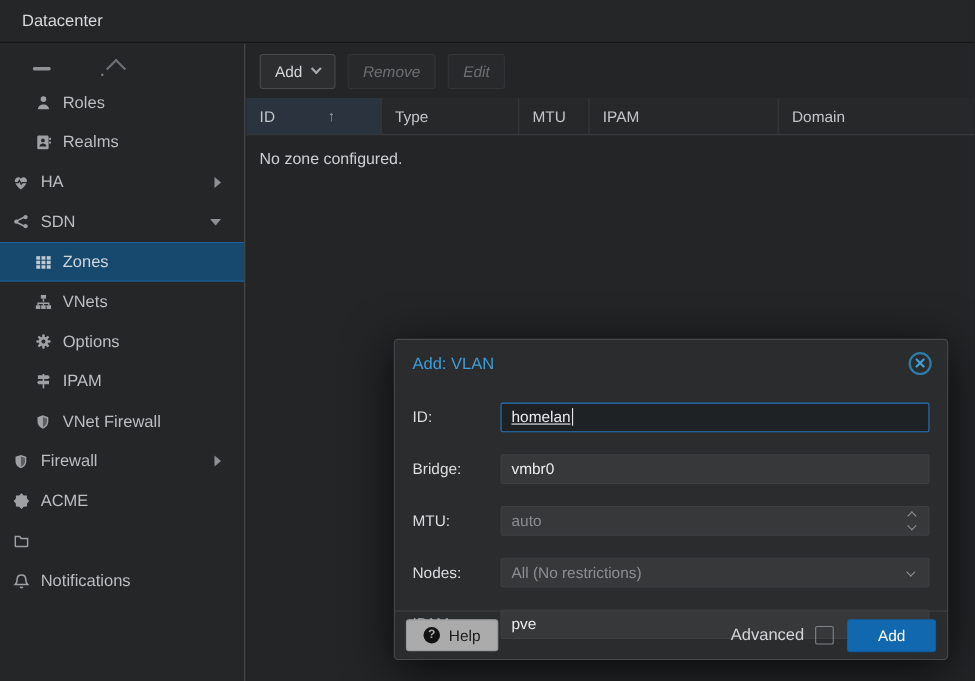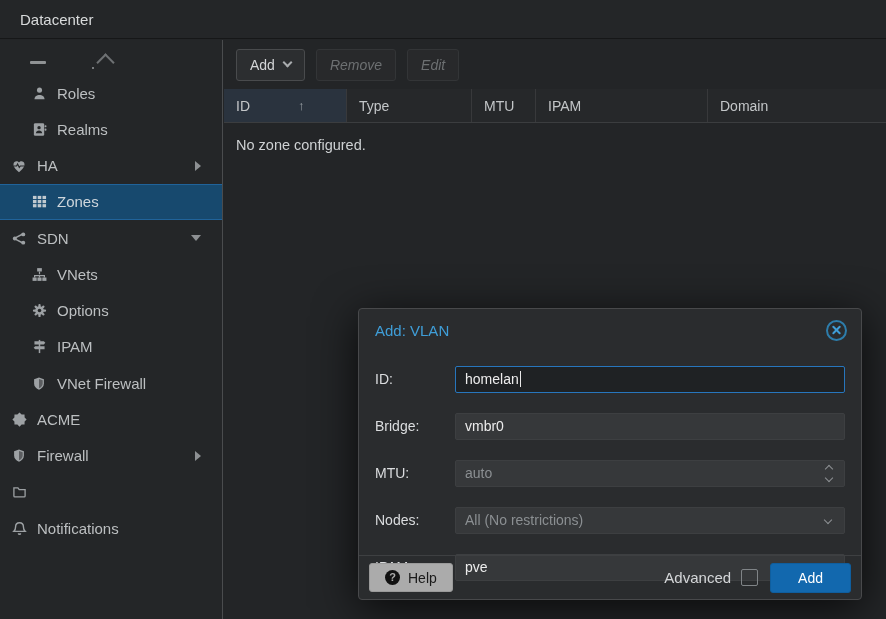--- a/index.html
+++ b/index.html
@@ -89,21 +89,21 @@
   .close-btn::after  { transform:rotate(-45deg); }
 
   .field-row { display:flex; align-items:center; height:38px; margin:9px 16px 0 16px; }
   .field-row:first-of-type { margin-top:13px; }
   .flabel { width:80px; flex:0 0 80px; font-size:14px; color:#dbdddf; }
   .fbox {
     flex:1; height:27px; background:#36383a; border:1px solid #3d3f41; border-radius:2px;
     display:flex; align-items:center; padding:0 9px; font-size:14px; color:#ececec;
     position:relative;
   }
-  .fbox.focused { background:#1f2224; border-color:#2776bd; }
+  .fbox.focused { background:#1f2224; border-color:#2776bd;text-decoration:underline; }
   .fbox .ph { color:#8b8f92; }
   .text-cursor { width:1px; height:16px; background:#e8e8e8; margin-left:1px; }
   .triggers { margin-left:auto; display:flex; flex-direction:column; gap:3px; padding-right:3px; }
   .chev-up-xs { width:6px; height:6px; border-top:1.5px solid #8e9китe194; border-top:1.5px solid #8e9194; border-right:1.5px solid #8e9194; transform:rotate(-45deg); }
   .chev-dn-xs { width:6px; height:6px; border-bottom:1.5px solid #8e9194; border-right:1.5px solid #8e9194; transform:rotate(45deg); }
   .single-trigger { margin-left:auto; padding-right:4px; display:flex; align-items:center; }
 
   .dlg-footer {
     position:absolute; left:0; right:0; bottom:0; height:44px;
     border-top:1px solid #3e4042; display:flex; align-items:center; padding:0 10px;
@@ -161,52 +161,52 @@
 
   <div class="tree-row">
     <span class="ico">
         <svg width="16" height="16" viewBox="0 0 16 16" fill="currentColor">
           <path d="M8 14.2C2.2 9.8 1.5 5.9 3.5 4 5 2.6 7 3 8 4.5 9 3 11 2.6 12.5 4c2 1.9 1.3 5.8-4.5 10.2z"></path>
           <path d="M2.6 8h3l1-2 1.7 3.4 1-1.4h4.1" stroke="#242628" stroke-width="1.2" fill="none"></path>
         </svg>
       </span>
     <span>HA</span>
     <span class="expander tri-right"></span>
+  </div>
+
+  <div class="tree-row">
+    <span class="ico">
+        <svg width="15" height="15" viewBox="0 0 16 16" fill="currentColor">
+          <path d="M4 7l7-3.5M4 9l7 3.5" stroke="currentColor" stroke-width="1.6"></path>
+          <circle cx="3" cy="8" r="2.1"></circle>
+          <circle cx="12" cy="3.6" r="2.1"></circle>
+          <circle cx="12" cy="12.4" r="2.1"></circle>
+        </svg>
+      </span>
+    <span>SDN</span>
+    <span class="expander tri-down"></span>
   </div>
 
   <div class="tree-row child selected">
     <span class="ico">
         <svg width="15" height="15" viewBox="0 0 16 16" fill="currentColor">
           <rect x="1" y="2" width="3.8" height="3.4"></rect>
           <rect x="6.1" y="2" width="3.8" height="3.4"></rect>
           <rect x="11.2" y="2" width="3.8" height="3.4"></rect>
           <rect x="1" y="6.4" width="3.8" height="3.4"></rect>
           <rect x="6.1" y="6.4" width="3.8" height="3.4"></rect>
           <rect x="11.2" y="6.4" width="3.8" height="3.4"></rect>
           <rect x="1" y="10.8" width="3.8" height="3.4"></rect>
           <rect x="6.1" y="10.8" width="3.8" height="3.4"></rect>
           <rect x="11.2" y="10.8" width="3.8" height="3.4"></rect>
         </svg>
       </span>
     <span>Zones</span>
   </div>
 
-  <div class="tree-row">
-    <span class="ico">
-        <svg width="15" height="15" viewBox="0 0 16 16" fill="currentColor">
-          <path d="M4 7l7-3.5M4 9l7 3.5" stroke="currentColor" stroke-width="1.6"></path>
-          <circle cx="3" cy="8" r="2.1"></circle>
-          <circle cx="12" cy="3.6" r="2.1"></circle>
-          <circle cx="12" cy="12.4" r="2.1"></circle>
-        </svg>
-      </span>
-    <span>SDN</span>
-    <span class="expander tri-down"></span>
-  </div>
-
   <div class="tree-row child">
     <span class="ico">
         <svg width="15" height="15" viewBox="0 0 16 16" fill="currentColor">
           <rect x="5.5" y="1.2" width="5" height="3.6"></rect>
           <rect x="0.6" y="11.2" width="4.4" height="3.6"></rect>
           <rect x="5.8" y="11.2" width="4.4" height="3.6"></rect>
           <rect x="11" y="11.2" width="4.4" height="3.6"></rect>
           <path d="M8 4.8v3M2.8 11.2V9.3h10.4v1.9M8 9.3v1.9" stroke="currentColor" stroke-width="1.3" fill="none"></path>
         </svg>
       </span>
@@ -245,36 +245,36 @@
         <svg width="14" height="15" viewBox="0 0 16 16" fill="currentColor">
           <path d="M8 1.2l5.6 2V8c0 3.6-2.4 5.8-5.6 7.1C4.8 13.8 2.4 11.6 2.4 8V3.2z"></path>
           <path d="M8 2.9v10.5c2.5-1.1 4.2-2.9 4.2-5.4V4.4z" fill="#242628" opacity="0.55"></path>
         </svg>
       </span>
     <span>VNet Firewall</span>
   </div>
 
   <div class="tree-row">
     <span class="ico">
-        <svg width="15" height="15" viewBox="0 0 16 16" fill="currentColor">
-          <polygon points="15.6,8 13.45,10.26 13.37,13.37 10.26,13.45 8,15.6 5.74,13.45 2.63,13.37 2.55,10.26 0.4,8 2.55,5.74 2.63,2.63 5.74,2.55 8,0.4 10.26,2.55 13.37,2.63 13.45,5.74"></polygon>
-        </svg>
-      </span>
-    <span>ACME</span>
-  </div>
-
-  <div class="tree-row">
-    <span class="ico">
         <svg width="14" height="15" viewBox="0 0 16 16" fill="currentColor">
           <path d="M8 1.2l5.6 2V8c0 3.6-2.4 5.8-5.6 7.1C4.8 13.8 2.4 11.6 2.4 8V3.2z"></path>
           <path d="M8 2.9v10.5c2.5-1.1 4.2-2.9 4.2-5.4V4.4z" fill="#242628" opacity="0.55"></path>
         </svg>
       </span>
     <span>Firewall</span>
     <span class="expander tri-right"></span>
+  </div>
+
+  <div class="tree-row">
+    <span class="ico">
+        <svg width="15" height="15" viewBox="0 0 16 16" fill="currentColor">
+          <polygon points="15.6,8 13.45,10.26 13.37,13.37 10.26,13.45 8,15.6 5.74,13.45 2.63,13.37 2.55,10.26 0.4,8 2.55,5.74 2.63,2.63 5.74,2.55 8,0.4 10.26,2.55 13.37,2.63 13.45,5.74"></polygon>
+        </svg>
+      </span>
+    <span>ACME</span>
   </div>
 
 
   <div class="tree-row">
     <span class="ico">
         <svg width="15" height="14" viewBox="0 0 16 16" fill="none" stroke="currentColor" stroke-width="1.5">
           <path d="M1.6 3.2h4.6l1.5 2h6.7v7.4a1 1 0 0 1-1 1H2.6a1 1 0 0 1-1-1z"></path>
         </svg>
       </span>
   </div>

